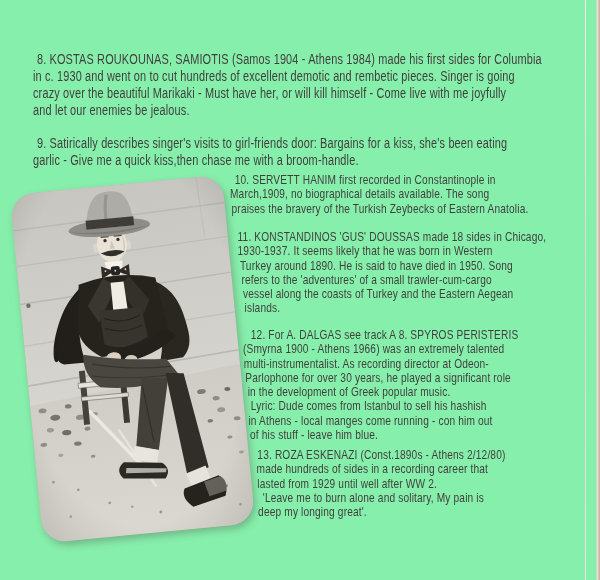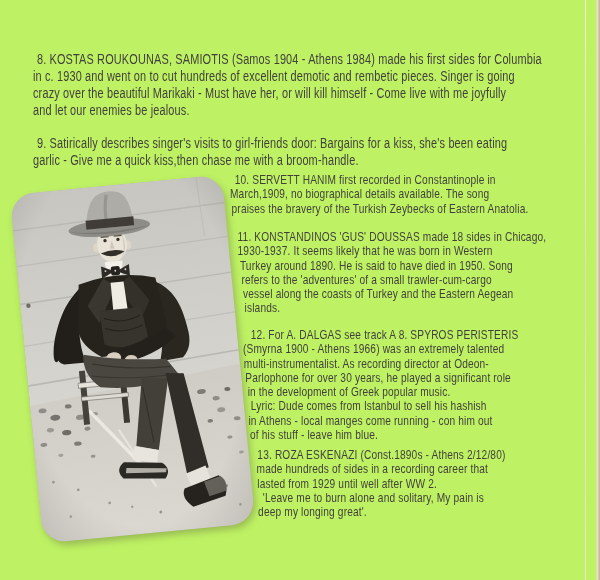--- a/index.html
+++ b/index.html
@@ -1,18 +1,18 @@
 <!DOCTYPE html>
 <html><head>
 <meta charset="utf-8">
 <style>
   html,body{margin:0;padding:0;}
   .page{
     position:relative; width:600px; height:580px; overflow:hidden;
-    background:#bef264;
+    background:#86efac;
     font-family:"Liberation Sans", sans-serif;
     color:#413f3c;
   }
   .crease{position:absolute; top:0; left:585px; width:1px; height:100%;
     background:linear-gradient(#eeebe6, #dcd8d2, #e9e6e1);}
   .edge-right{position:absolute; top:0; right:0; width:4px; height:100%;
     background:linear-gradient(to left,#c7a democratic);}
   .edge-right{background:linear-gradient(to left,#c8a893,#ece4dc 70%,rgba(252,251,248,0));}
   .para{position:absolute; transform-origin:left top;}
   .col-left{font-size:14px; line-height:17px; transform:scaleX(0.78); letter-spacing:0.2px;}

